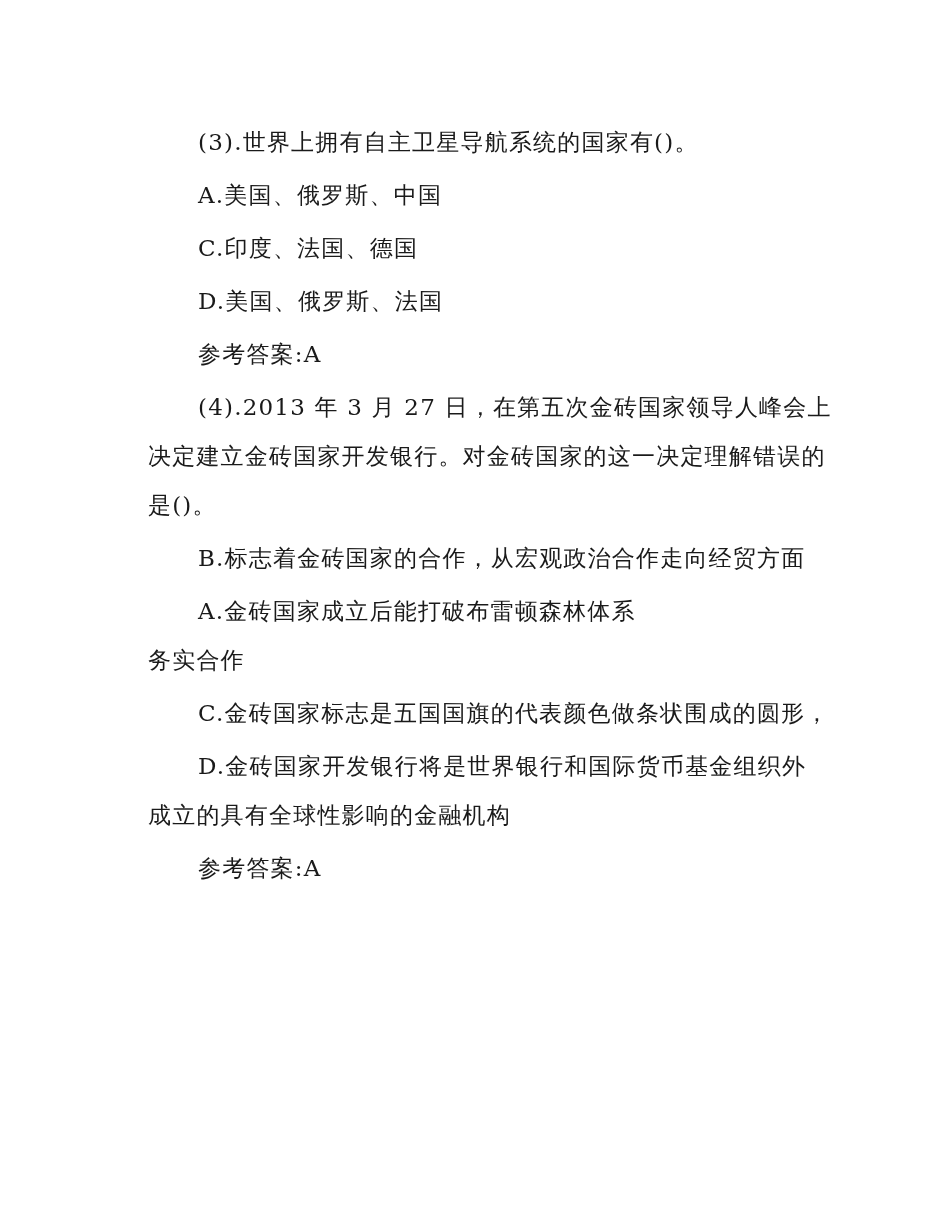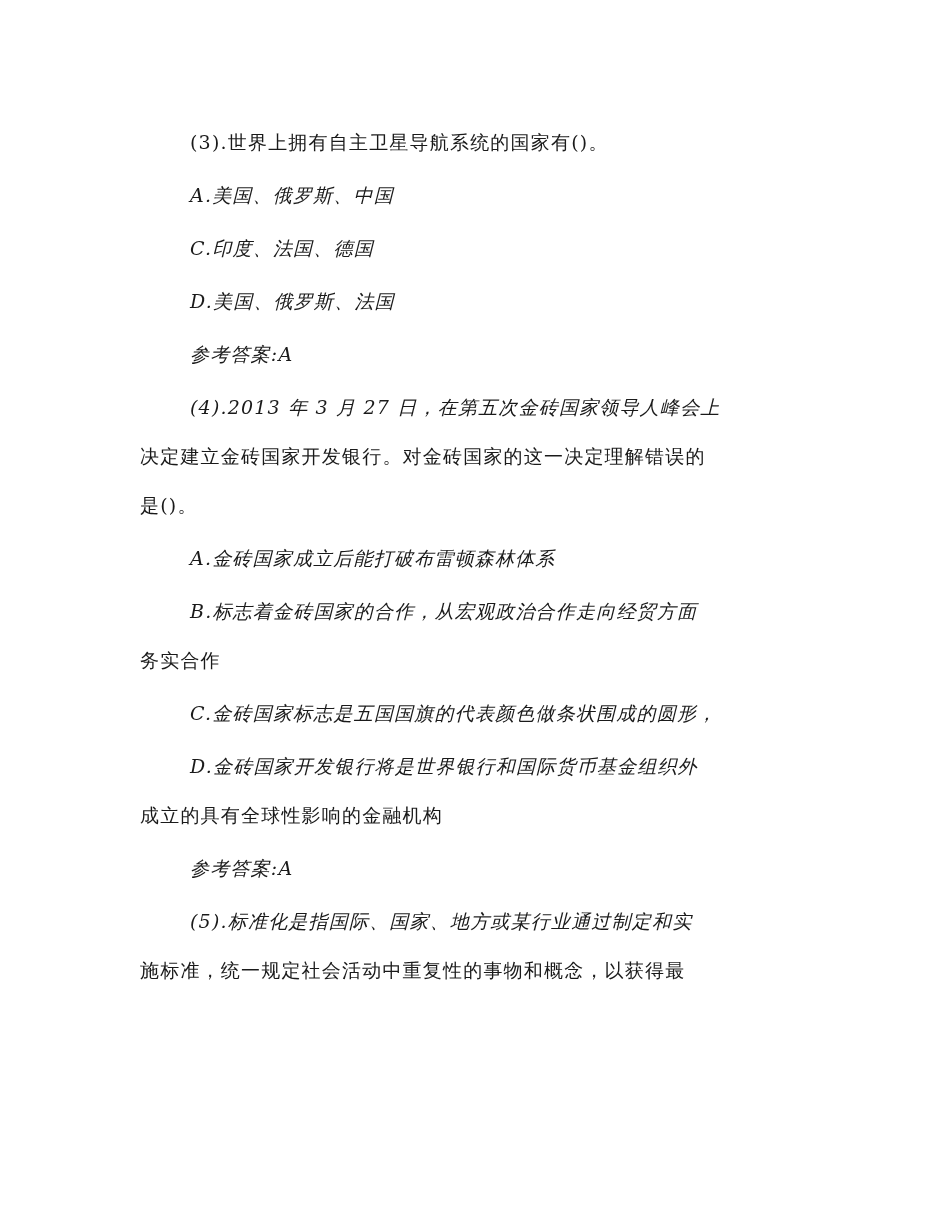--- a/index.html
+++ b/index.html
@@ -15,58 +15,54 @@
       font-family: "DejaVu Serif", "Liberation Serif", serif;
       color: #1a1a1a;
     }
     .page {
       position: absolute;
       left: 140px;
       top: 118px;
       width: 675px;
     }
     .line {
-      font-size: 19px;
+      font-size: 23px;
       line-height: 49px;
       height: 49px;
       white-space: nowrap;
       letter-spacing: 1.2px;
+      margin-left: 8px;
     }
     .indent {
       padding-left: 50px;
     }
     .gap {
       margin-top: 4px;
-      font-style: italic;
     }
   </style>
 </head>
 <body>
 
 <div class="page">
 
   <div>
     <div class="line indent">(3).世界上拥有自主卫星导航系统的国家有()。</div>
     <div class="line indent gap">A.美国、俄罗斯、中国</div>
     <div class="line indent gap">C.印度、法国、德国</div>
     <div class="line indent gap">D.美国、俄罗斯、法国</div>
     <div class="line indent gap">参考答案:A</div>
   </div>
 
   <div>
     <div class="line indent gap">(4).2013 年 3 月 27 日，在第五次金砖国家领导人峰会上</div>
     <div class="line">决定建立金砖国家开发银行。对金砖国家的这一决定理解错误的</div>
     <div class="line">是()。</div>
+    <div class="line indent gap">B.标志着金砖国家的合作，从宏观政治合作走向经贸方面</div>
     <div class="line indent gap">A.金砖国家成立后能打破布雷顿森林体系</div>
-    <div class="line indent gap">B.标志着金砖国家的合作，从宏观政治合作走向经贸方面</div>
     <div class="line">务实合作</div>
     <div class="line indent gap">C.金砖国家标志是五国国旗的代表颜色做条状围成的圆形，</div>
     <div class="line indent gap">D.金砖国家开发银行将是世界银行和国际货币基金组织外</div>
     <div class="line">成立的具有全球性影响的金融机构</div>
     <div class="line indent gap">参考答案:A</div>
   </div>
 
-  <div>
-    <div class="line indent gap">(5).标准化是指国际、国家、地方或某行业通过制定和实</div>
-    <div class="line">施标准，统一规定社会活动中重复性的事物和概念，以获得最</div>
-  </div>
 
 </div>
 
 </body></html>

